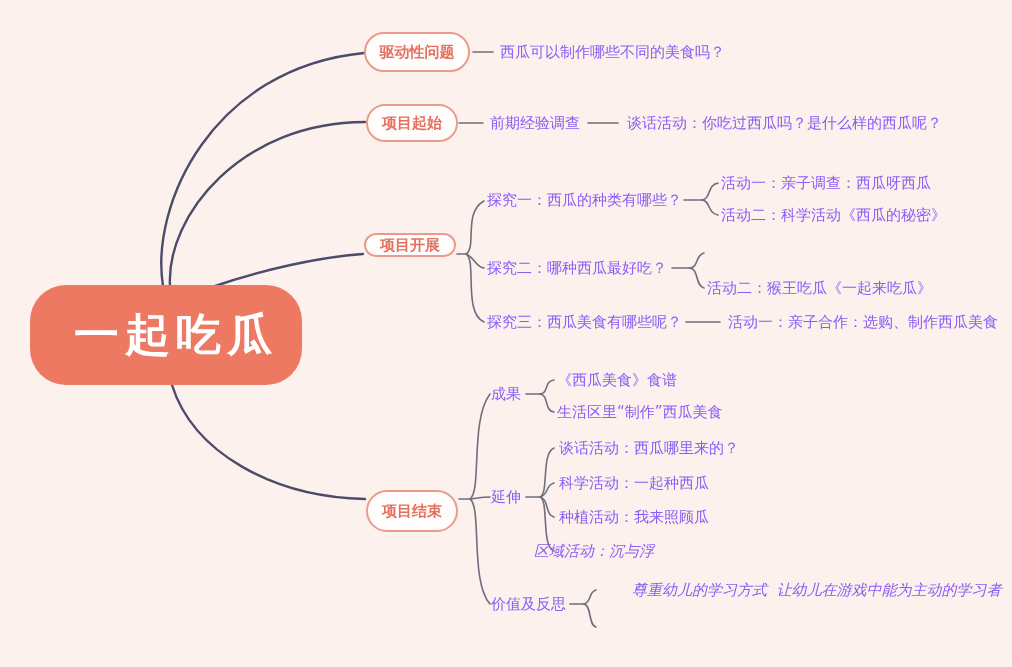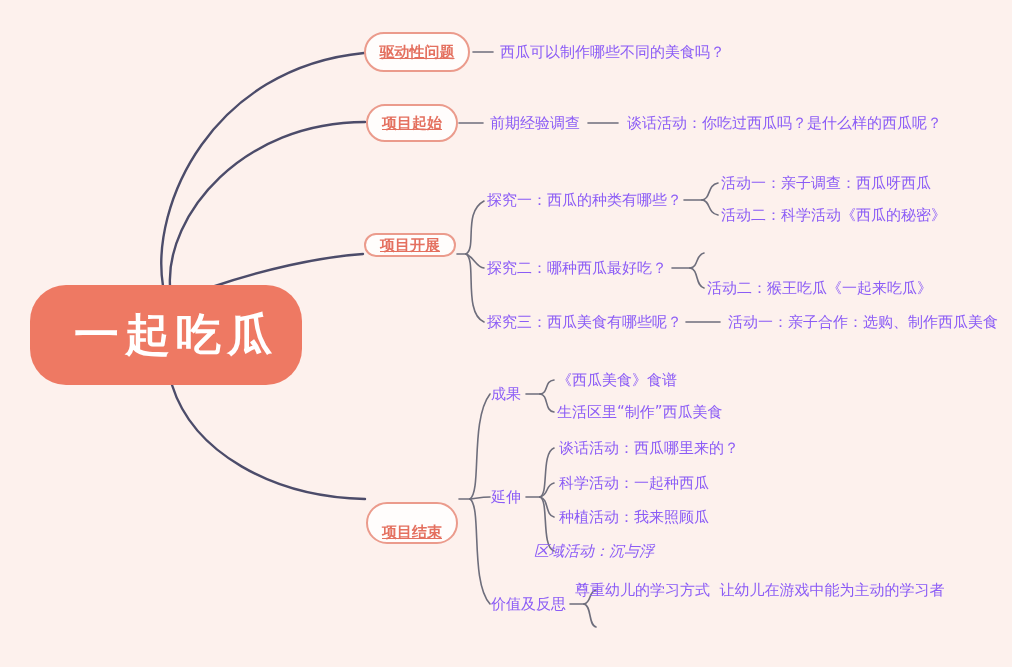--- a/index.html
+++ b/index.html
@@ -21,26 +21,25 @@
     background:#ee7963;border-radius:36px;
     display:flex;align-items:center;justify-content:center;
     color:#ffffff;font-size:45px;font-weight:bold;letter-spacing:6px;padding-left:20px;
   }
   .pill{
     position:absolute;
     background:#fffdfc;border:2px solid #eb9b8c;border-radius:999px;
     display:flex;align-items:center;justify-content:center;
     color:#e4705f;font-size:15px;font-weight:bold;
     box-sizing:border-box;
-    text-decoration:underline;
   }
   .pill.b0{left:364px;top:32px;width:106px;height:40px;}
   .pill.b1{left:366px;top:104px;width:92px;height:38px;}
   .pill.b2{left:364px;top:233px;width:92px;height:24px;}
-  .pill.b3{left:366px;top:502px;width:92px;height:42px;align-items:flex-end;}
+  .pill.b3{left:366px;top:490px;width:92px;height:42px;}
   .leaf{
     position:absolute;
     transform:translateY(-50%);
     color:#8b5cf6;font-size:15px;
     white-space:pre;
   }
 </style>
 </head>
 <body>
 
@@ -127,15 +126,15 @@
   <div class="leaf" style="left:491px;top:394px;">成果</div>
   <div class="leaf" style="left:491px;top:497px;">延伸</div>
   <div class="leaf" style="left:491px;top:604px;">价值及反思</div>
 
   <div class="leaf" style="left:557px;top:380px;">《西瓜美食》食谱</div>
   <div class="leaf" style="left:557px;top:412px;">生活区里“制作”西瓜美食</div>
   <div class="leaf" style="left:559px;top:448px;">谈话活动：西瓜哪里来的？</div>
   <div class="leaf" style="left:559px;top:483px;">科学活动：一起种西瓜</div>
   <div class="leaf" style="left:559px;top:517px;">种植活动：我来照顾瓜</div>
   <div class="leaf" style="left:534px;top:551px;font-style:italic;">区域活动：沉与浮</div>
-  <div class="leaf" style="left:575px;top:590px;">尊重幼儿的学习方式  让幼儿在游戏中能为主动的学习者</div>
+  <div class="leaf" style="left:632px;top:590px;font-style:italic;">尊重幼儿的学习方式  让幼儿在游戏中能为主动的学习者</div>
 
 </div>
 
 </body></html>

